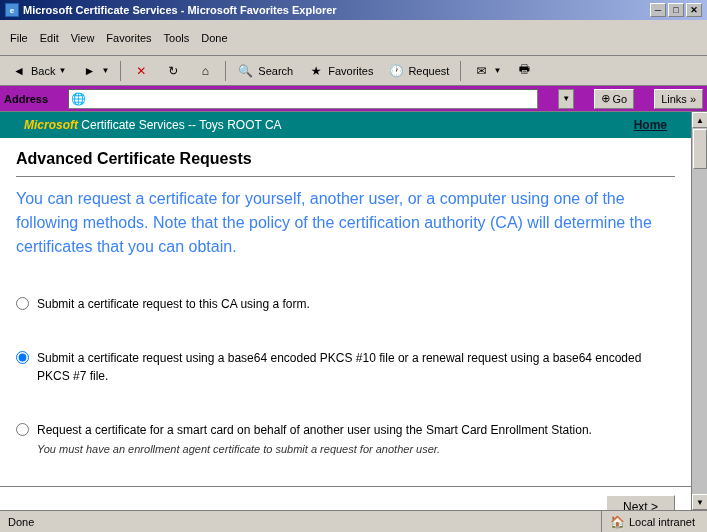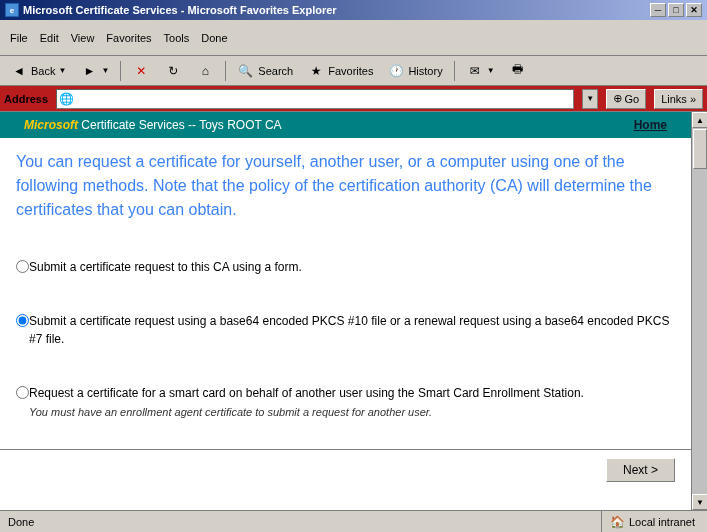--- a/index.html
+++ b/index.html
@@ -112,27 +112,27 @@
       justify-content: center;
       font-size: 12px;
     }
     .toolbar-arrow {
       font-size: 8px;
       color: black;
     }
 
     
     .address-bar {
-      background: #b91c1c;
+      background: #a21caf;
       display: flex;
       align-items: center;
       padding: 2px 4px;
       height: 26px;
       border-bottom: 1px solid #808080;
-      gap: 8px;
+      gap: 20px;
     }
     .address-label {
       font-size: 11px;
       font-weight: bold;
       color: black;
       white-space: nowrap;
     }
     .address-input-container {
       display: flex;
       align-items: center;
@@ -278,20 +278,21 @@
     .description-text {
       font-size: 16px;
       line-height: 1.5;
       color: #3b82f6;
       margin-bottom: 16px;
     }
     .radio-option {
       display: flex;
       align-items: flex-start;
       margin-bottom: 16px;
+      gap: 8px;
       margin-top: 36px;
     }
     .radio-input {
       margin-top: 2px;
       cursor: pointer;
       flex-shrink: 0;
     }
     .radio-label {
       font-size: 12px;
       line-height: 1.5;
@@ -401,21 +402,21 @@
   <button class="toolbar-btn">
     <span class="toolbar-icon">🔍</span>
     <span>Search</span>
   </button>
   <button class="toolbar-btn">
     <span class="toolbar-icon">★</span>
     <span>Favorites</span>
   </button>
   <button class="toolbar-btn">
     <span class="toolbar-icon">🕐</span>
-    <span>History</span>
+    <span>Request</span>
   </button>
   <div class="toolbar-separator"></div>
   <button class="toolbar-btn">
     <span class="toolbar-icon">✉</span>
     <span class="toolbar-arrow">▼</span>
   </button>
   <button class="toolbar-btn">
     <span class="toolbar-icon">🖶</span>
   </button>
 </div>
@@ -440,20 +441,21 @@
 
     <div class="page-banner">
       <div>
         <span class="banner-microsoft">Microsoft</span>
         <span> Certificate Services  --  Toys ROOT CA</span>
       </div>
       <a class="banner-home-link">Home</a>
     </div>
 
     <div class="main-content">
+      <div class="page-title">Advanced Certificate Requests</div>
       <p class="description-text">You can request a certificate for yourself, another user, or a computer using one of the following methods. Note that the policy of the certification authority (CA) will determine the certificates that you can obtain.</p>
 
       <div class="radio-option">
         <input type="radio" name="certOption" class="radio-input" style="">
         <label class="radio-label">
           <span>Submit a certificate request to this CA using a form.</span>
         </label>
       </div>
 
       <div class="radio-option">

